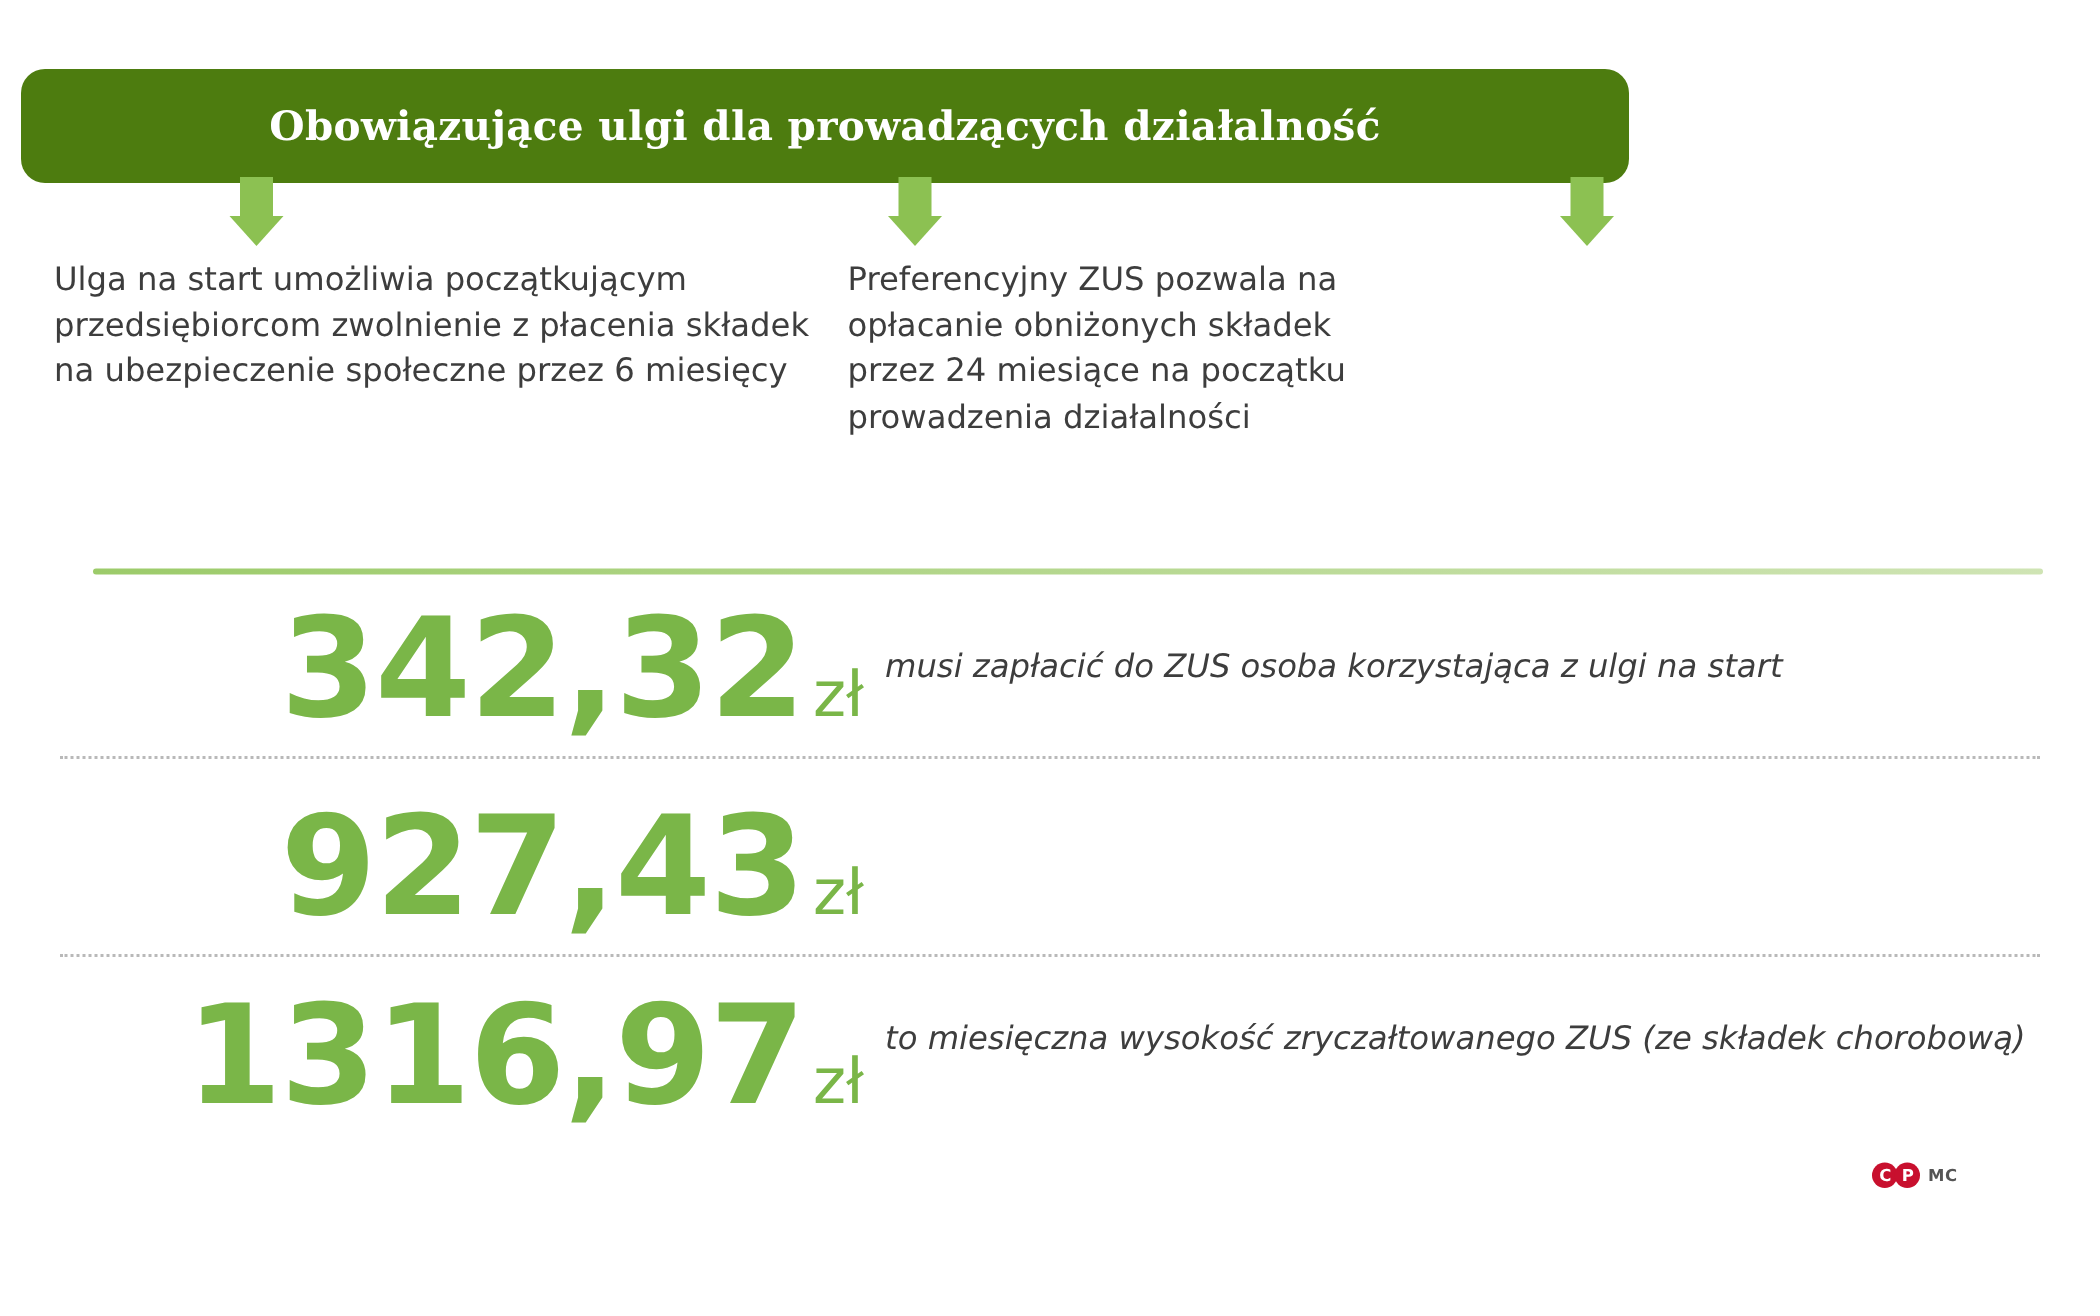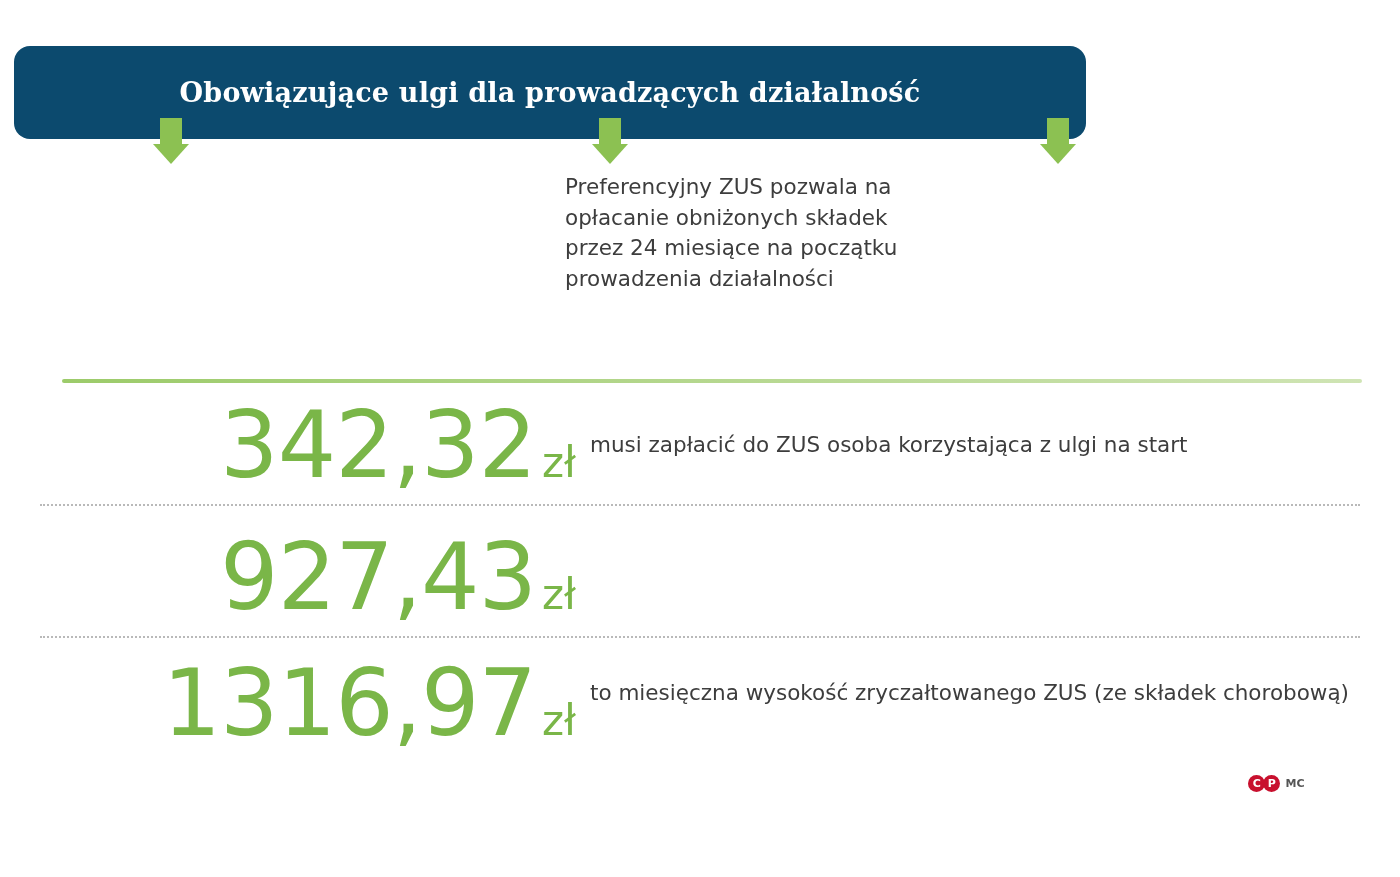--- a/index.html
+++ b/index.html
@@ -16,22 +16,22 @@
     color: #3a3a3a;
     overflow: hidden;
   }
 
   
   .banner {
     position: absolute;
     left: 14px;
     top: 46px;
     width: 1072px;
-    height: 93px;
-    background: #0c4a6e;
+    height: 76px;
+    background: #4d7c0f;
     border-radius: 16px;
     display: flex;
     align-items: center;
     justify-content: center;
   }
   .banner-title {
     color: #ffffff;
     font-family: "DejaVu Serif", "Liberation Serif", serif;
     font-weight: bold;
     font-size: 27px;
@@ -110,35 +110,36 @@
     text-align: right;
     padding-right: 14px;
     box-sizing: border-box;
     white-space: nowrap;
     color: #7ab648;
     font-family: "DejaVu Sans", "Liberation Sans", sans-serif;
     line-height: 1.0;
   }
   .fig-number {
     font-size: 92px;
-    font-weight: normal;
+    font-weight: bold;
     letter-spacing: -1px;
   }
   .fig-unit {
     font-size: 42px;
     font-weight: normal;
     margin-left: 6px;
   }
   .fig-desc {
     flex: 1;
     font-size: 21.5px;
     line-height: 1.42;
     color: #3d3d3d;
     padding-top: 26px;
     padding-right: 47px;
+    font-style: italic;
   }
   .dotted-rule {
     position: relative;
     margin: 0 auto;
     width: 1320px;
     border-top: 2px dotted #b9b9b9;
     height: 0;
   }
 
   
@@ -196,20 +197,21 @@
 <div class="arrow arrow-2">
   <div class="stem"></div>
   <div class="head"></div>
 </div>
 <div class="arrow arrow-3">
   <div class="stem"></div>
   <div class="head"></div>
 </div>
 
 <div class="columns">
+  <div class="col col-1">Ulga na start umożliwia początkującym przedsiębiorcom zwolnienie z płacenia składek na ubezpieczenie społeczne przez 6 miesięcy</div>
   <div class="col col-2">Preferencyjny ZUS pozwala na opłacanie obniżonych składek przez 24 miesiące na początku prowadzenia działalności</div>
 </div>
 
 <div class="green-rule"></div>
 
 <div class="figures">
 
   <div class="figure-row row-1">
     <div class="fig-amount">
       <span class="fig-number">342,32</span><span class="fig-unit">zł</span>

